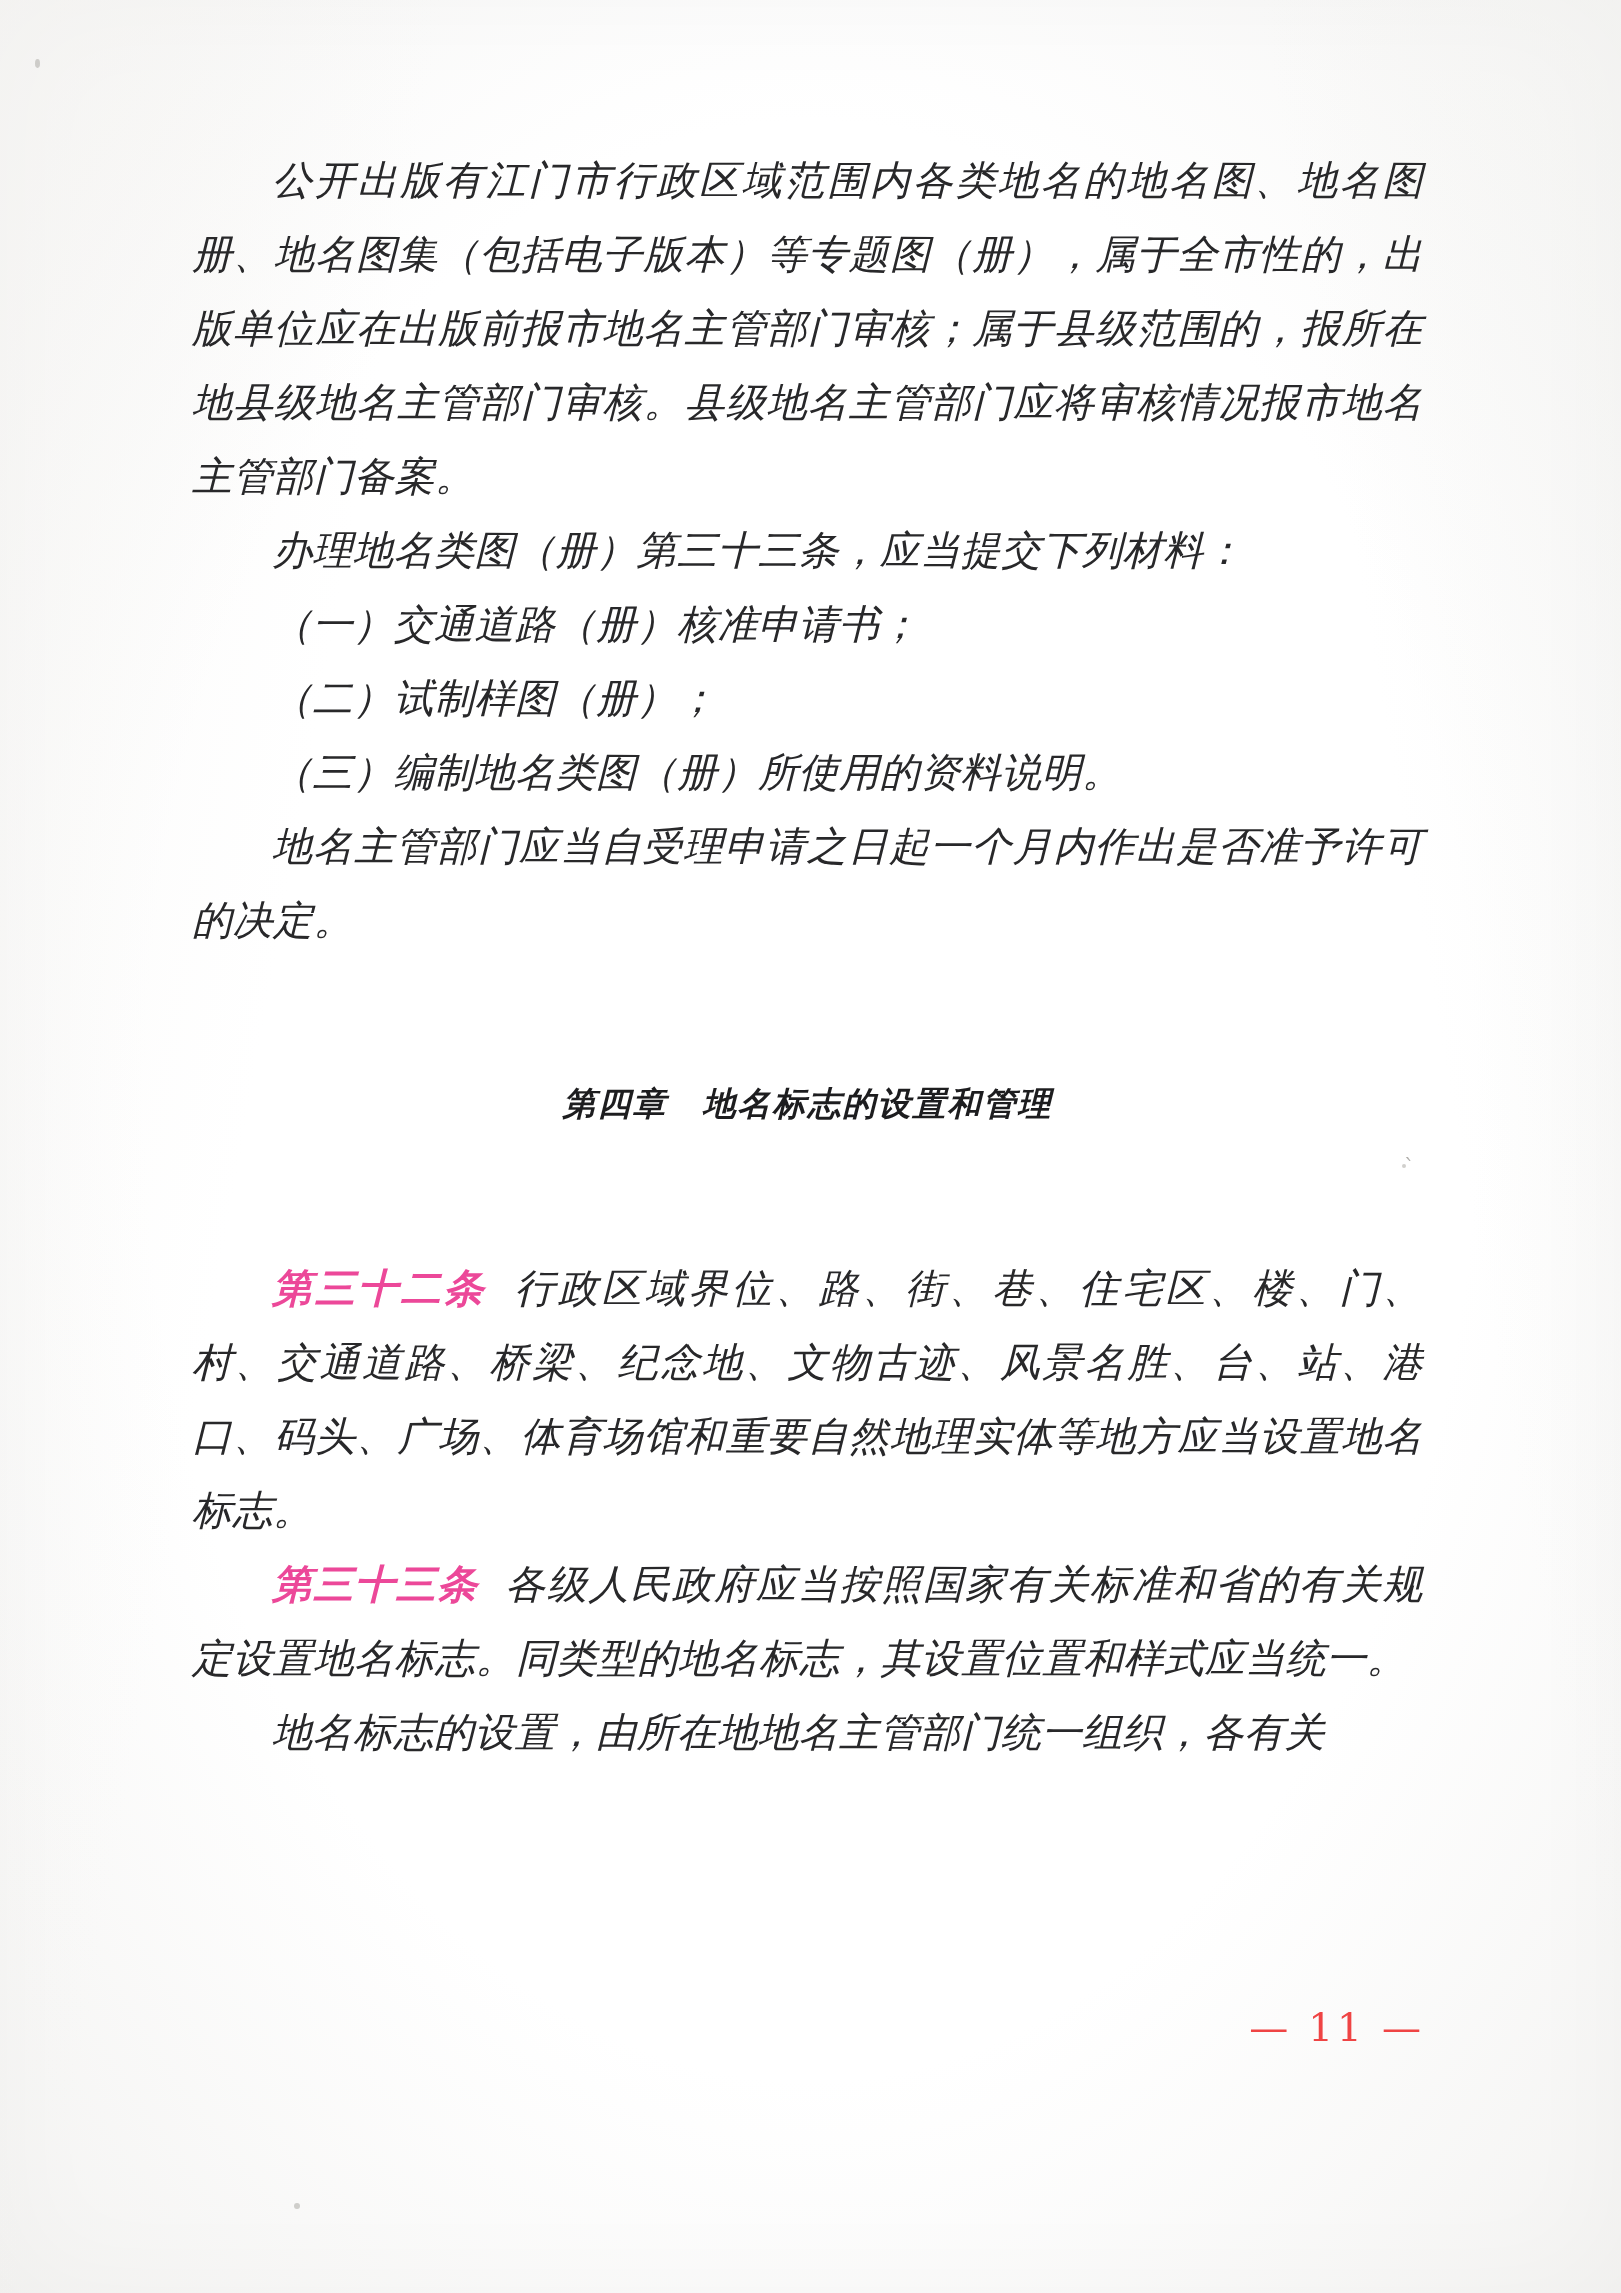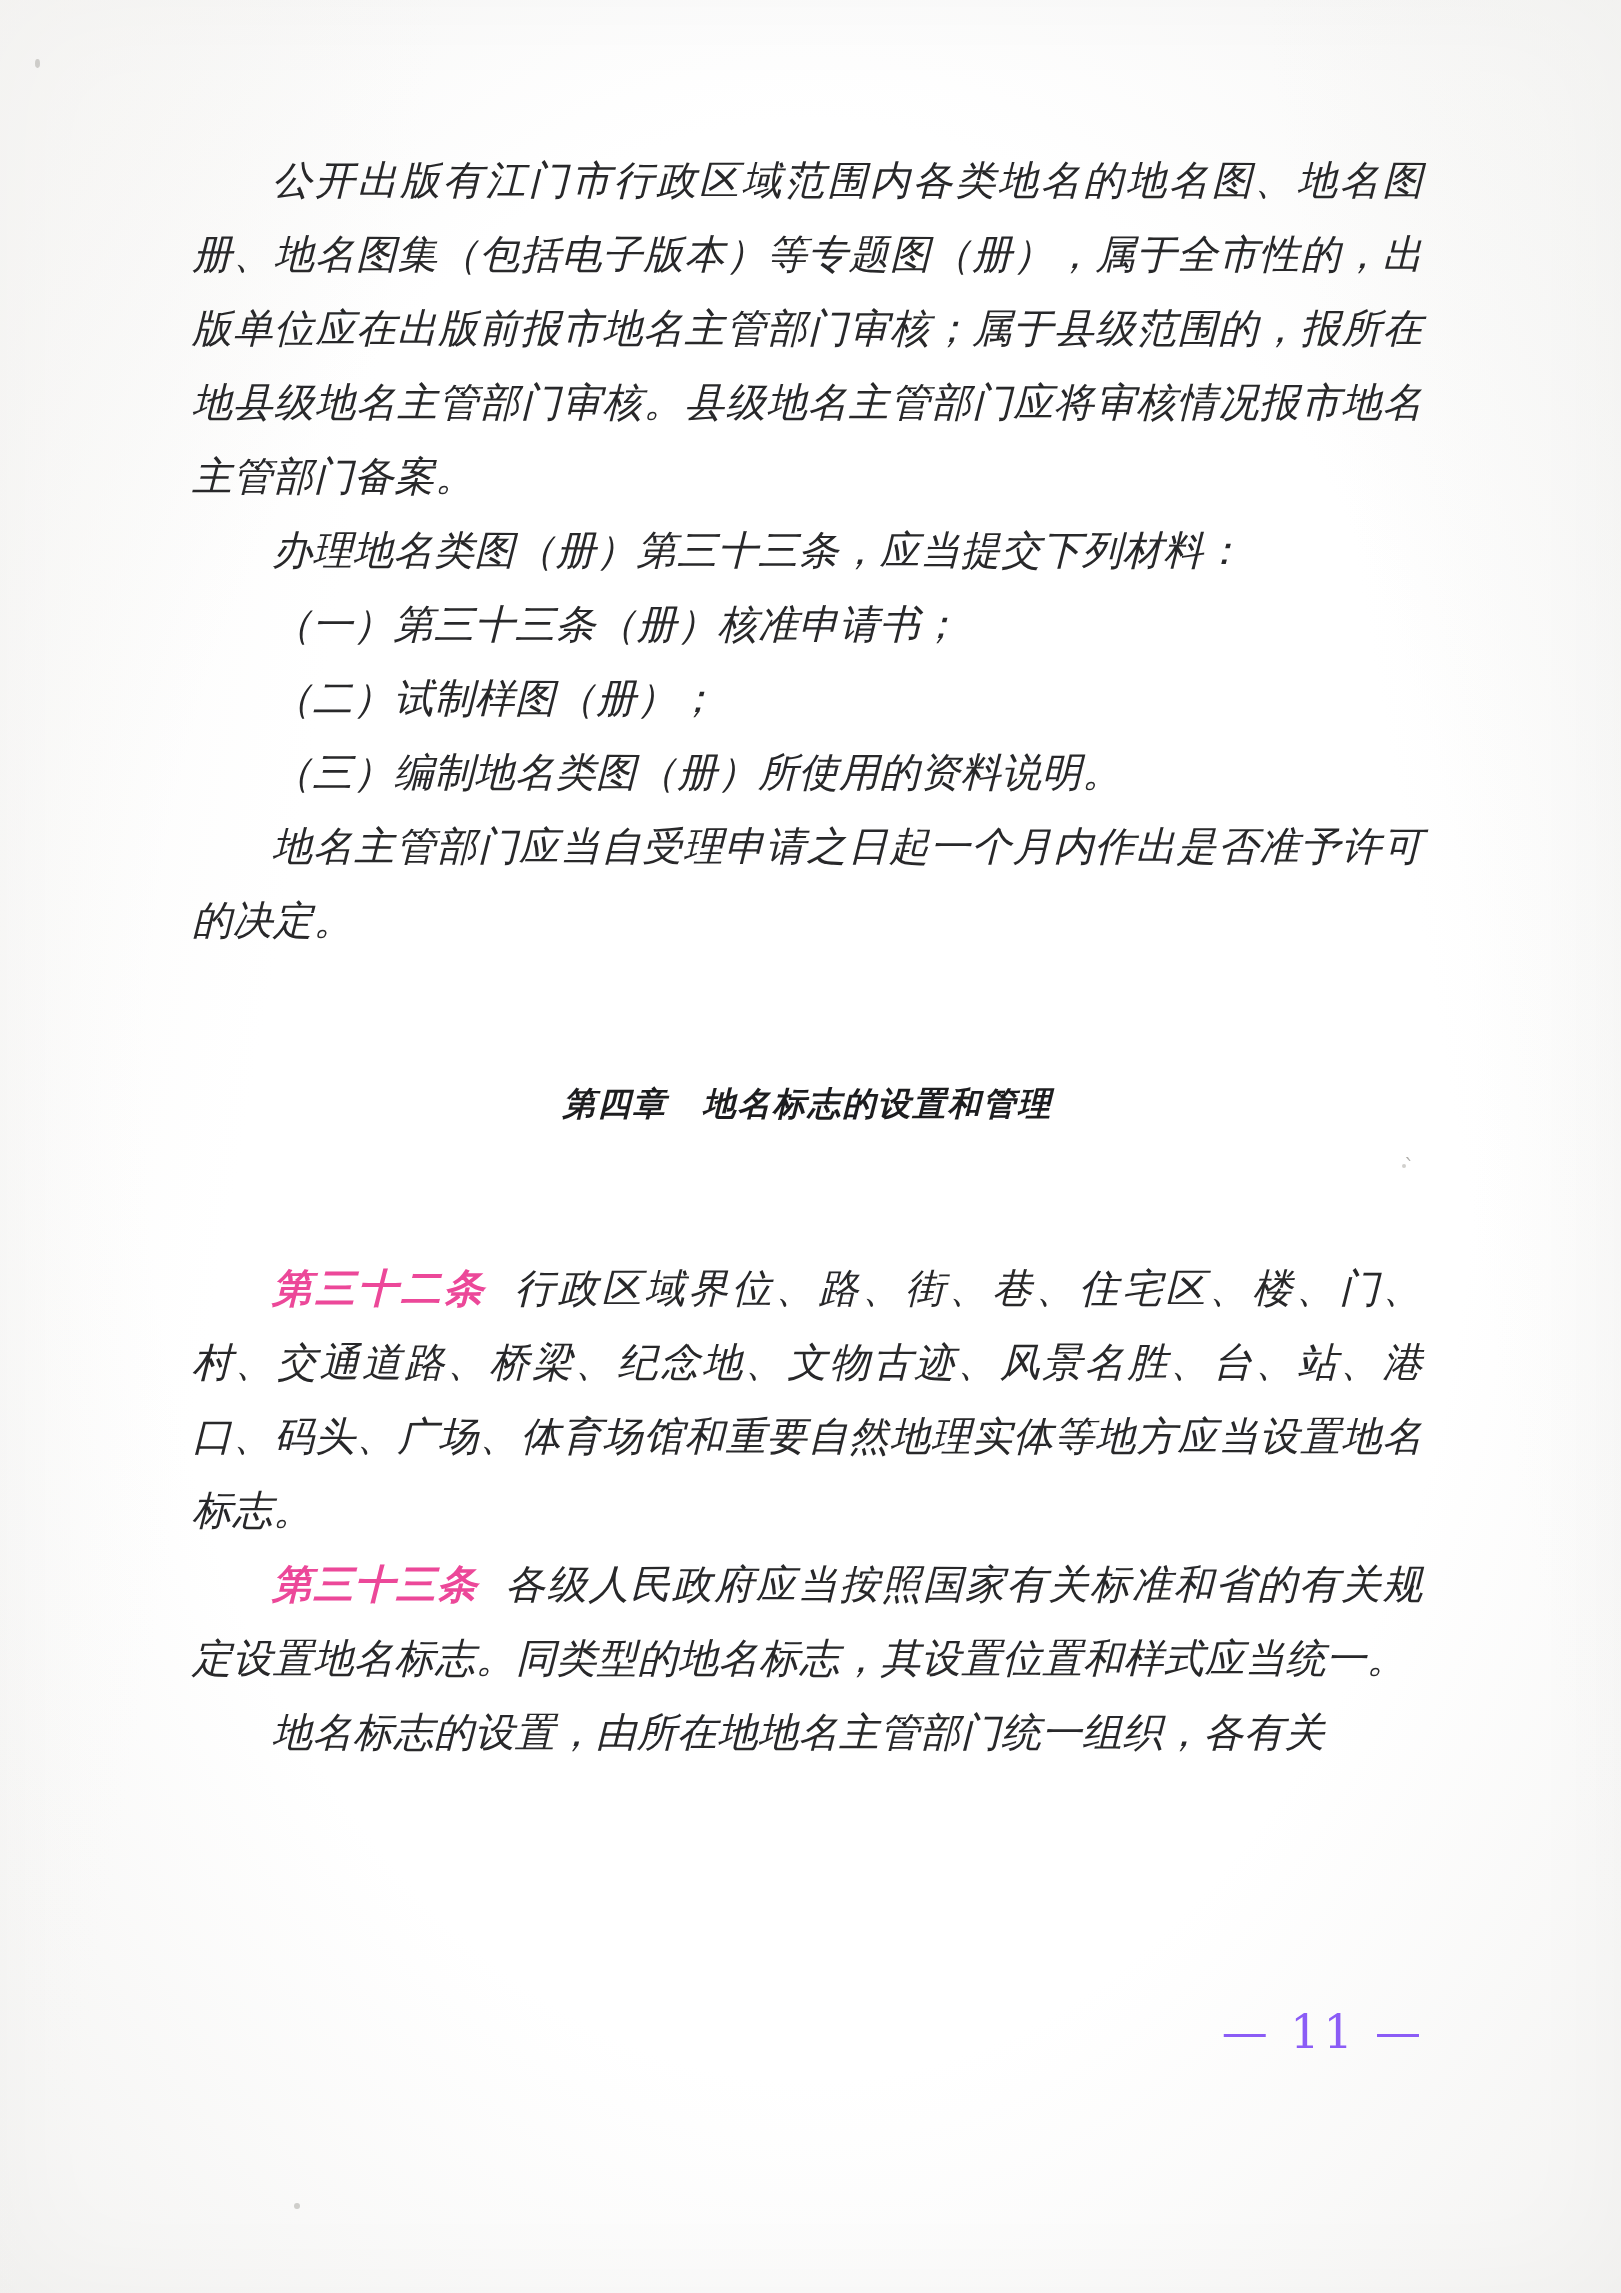--- a/index.html
+++ b/index.html
@@ -79,22 +79,22 @@
     color: #ec4899;
   }
   .art-sep { display: inline-block; width: 25.5px; }
 
   
   .page-number {
     position: absolute;
     right: 196px;
     top: 2005px;
     font-family: "DejaVu Serif", "Liberation Serif", serif;
-    font-size: 46px;
-    color: #8b5cf6;
+    font-size: 39px;
+    color: #ef4444;
     letter-spacing: 3.9px;
   }
 
   
   .stray-mark {
     position: absolute;
     pointer-events: none;
     color: #9c9a96;
     font-family: "DejaVu Serif", serif;
     font-size: 21.6px;
@@ -111,21 +111,21 @@
   <div class="speck" style="left:294px; top:2203px;width:5.9px; height:5.9px;"></div>
   <div class="speck" style="left:1402px;top:1164px;width:3.9px; height:3.9px;"></div>
   <div class="stray-mark" style="left:1404px; top:1155px;">ˋ</div>
 
   <div class="content">
 
     <p class="body-text indent2">公开出版有江门市行政区域范围内各类地名的地名图、地名图册、地名图集（包括电子版本）等专题图（册），属于全市性的，出版单位应在出版前报市地名主管部门审核；属于县级范围的，报所在地县级地名主管部门审核。县级地名主管部门应将审核情况报市地名主管部门备案。</p>
 
     <p class="body-text indent2">办理地名类图（册）第三十三条，应当提交下列材料：</p>
 
-    <p class="body-text indent2">（一）第三十三条（册）核准申请书；</p>
+    <p class="body-text indent2">（一）交通道路（册）核准申请书；</p>
 
     <p class="body-text indent2">（二）试制样图（册）；</p>
 
     <p class="body-text indent2">（三）编制地名类图（册）所使用的资料说明。</p>
 
     <p class="body-text indent2">地名主管部门应当自受理申请之日起一个月内作出是否准予许可的决定。</p>
 
     <div class="gap-before-chapter"></div>
     <h2 class="chapter-heading">第四章　地名标志的设置和管理</h2>
     <div class="gap-after-chapter"></div>

